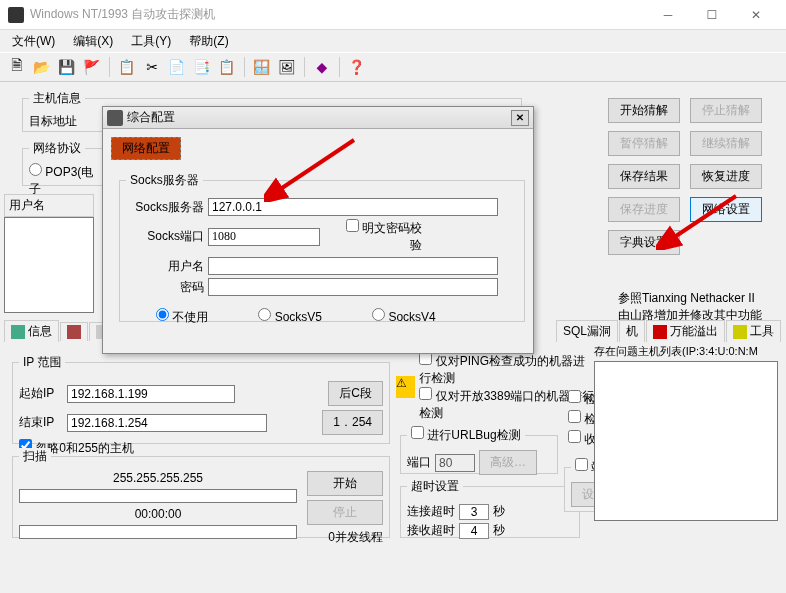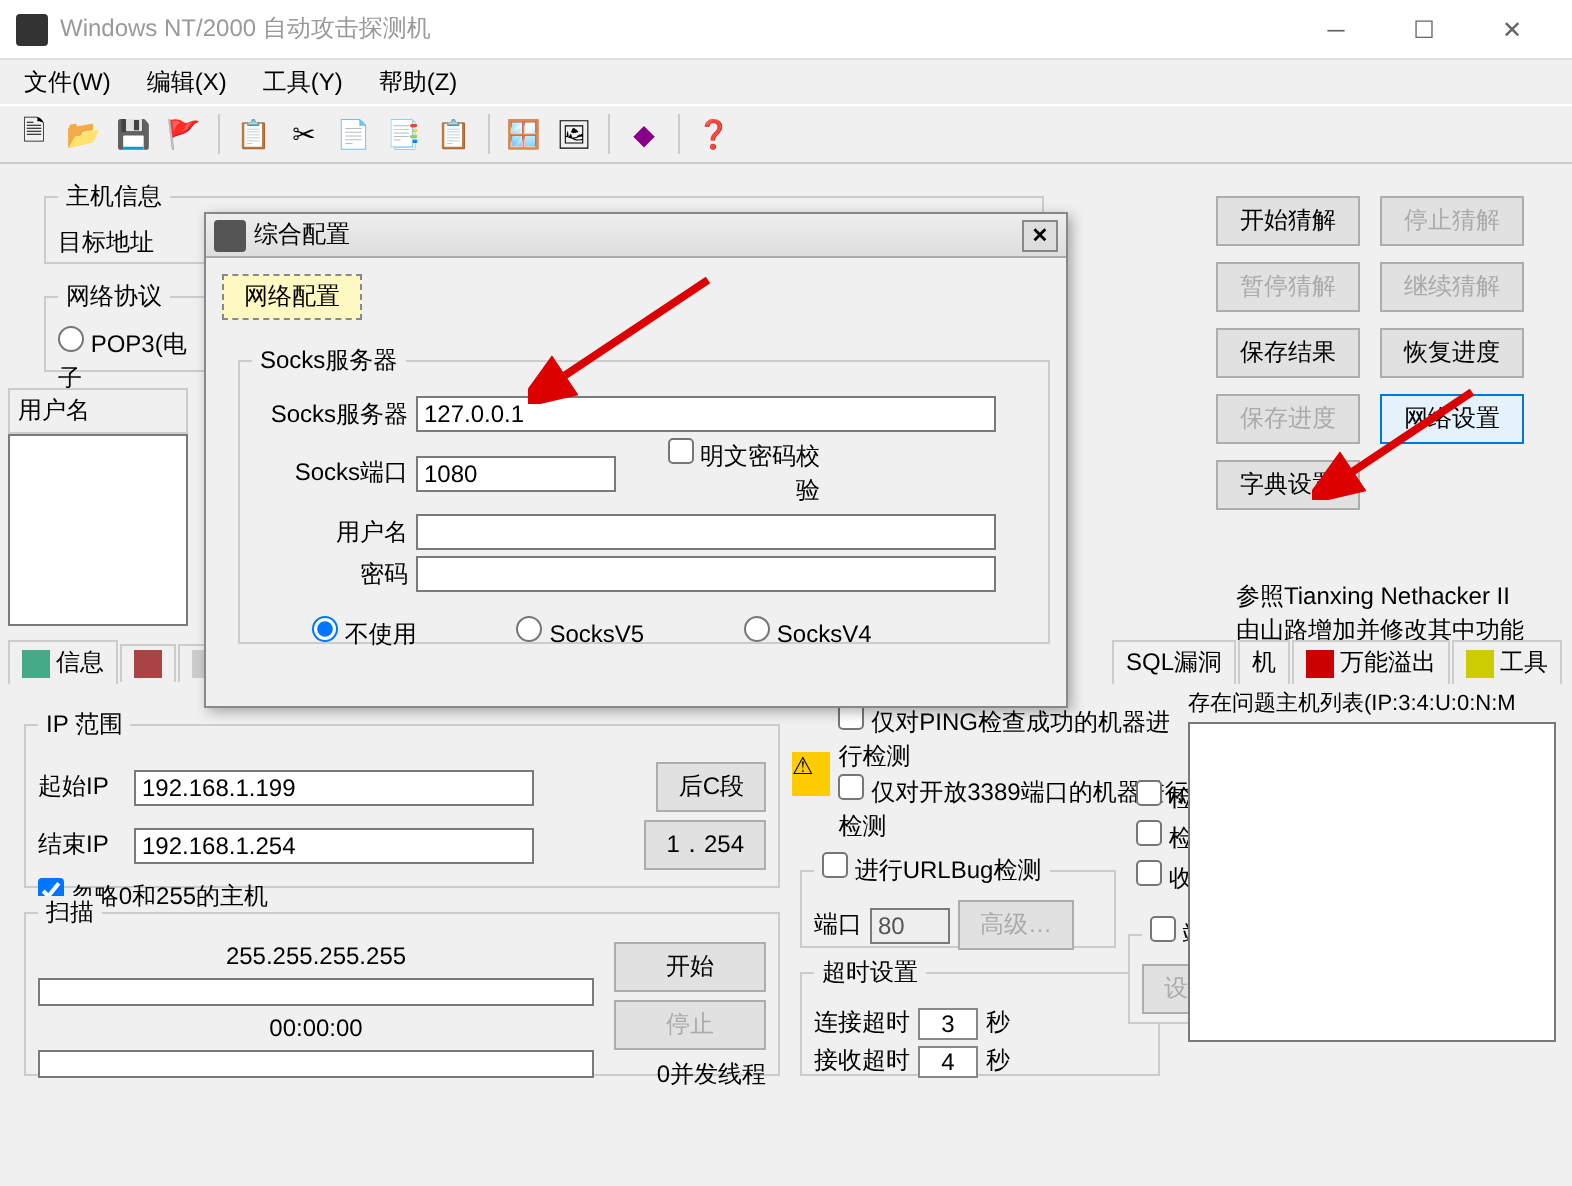--- a/index.html
+++ b/index.html
@@ -30,21 +30,21 @@
 .right-buttons { position: absolute; right: 24px; top: 16px; display: flex; flex-direction: column; gap: 8px; }
 .right-buttons .row { display: flex; gap: 10px; }
 .right-buttons .btn { min-width: 72px; }
 
 .dialog { position: absolute; left: 102px; top: 24px; width: 432px; height: 248px; background: #f0f0f0; border: 1px solid #888; box-shadow: 2px 2px 6px rgba(0,0,0,0.3); z-index: 100; }
 .dialog-title { height: 22px; background: linear-gradient(#eee,#ddd); display: flex; align-items: center; padding: 0 4px; border-bottom: 1px solid #aaa; }
 .dialog-title .d-icon { width: 16px; height: 16px; background: #555; border-radius: 2px; margin-right: 4px; }
 .dialog-title .d-text { flex: 1; }
 .dialog-title .d-close { width: 18px; height: 16px; background: #ddd; border: 1px solid #888; display: flex; align-items: center; justify-content: center; font-size: 10px; font-weight: bold; cursor: pointer; }
 .dialog-body { padding: 8px; position: relative; }
-.tab-btn { display: inline-block; border: 1px dashed #888; padding: 2px 10px; background: #fef9c3; cursor: pointer; }
+.tab-btn { display: inline-block; border: 1px dashed #888; padding: 2px 10px; background: #c2410c; cursor: pointer; }
 
 .socks-fs { position: relative; left: 4px; top: 8px; width: 406px; height: 150px; }
 .form-row { display: flex; align-items: center; margin: 3px 0; }
 .form-row label { width: 78px; text-align: right; margin-right: 4px; }
 .radio-row { display: flex; gap: 50px; margin-top: 12px; padding-left: 30px; }
 
 .tabs-row { position: absolute; left: 4px; top: 238px; right: 4px; height: 22px; display: flex; align-items: center; background: #f0f0f0; overflow: hidden; }
 .tabs-row .tab { padding: 2px 6px; border: 1px solid #ccc; border-bottom: none; background: #f0f0f0; margin-right: 1px; display: flex; align-items: center; gap: 3px; cursor: pointer; white-space: nowrap; }
 .tabs-row .tab .ic { width: 14px; height: 14px; display: inline-block; }
 
@@ -80,21 +80,21 @@
 .userlist-hdr { background:#f0f0f0; border:1px solid #ccc; padding:2px 4px; }
 .userlist-box { background:#fff; border:1px solid #7a7a7a; height:96px; }
 
 .spn { display:inline-block; width:30px; text-align:center; border:1px solid #888; background:#fff; }
 </style>
 </head>
 <body>
 
 <div class="titlebar">
   <div class="app-icon"></div>
-  <div class="title">Windows NT/2000 自动攻击探测机</div>
+  <div class="title">Windows NT/1993 自动攻击探测机</div>
   <div class="win-btn">─</div>
   <div class="win-btn">☐</div>
   <div class="win-btn close">✕</div>
 </div>
 
 <div class="menubar">
   <div class="menu-item">文件(W)</div>
   <div class="menu-item">编辑(X)</div>
   <div class="menu-item">工具(Y)</div>
   <div class="menu-item">帮助(Z)</div>
@@ -181,21 +181,21 @@
     <div class="dialog-body">
       <span class="tab-btn">网络配置</span>
       <fieldset class="socks-fs">
         <legend>Socks服务器</legend>
         <div class="form-row">
           <label>Socks服务器</label>
           <input type="text" style="width: 290px;" value="127.0.0.1">
         </div>
         <div class="form-row">
           <label>Socks端口</label>
-          <input type="text" style="width: 100px;" value="1080">
+          <input type="text" style="width: 112px; font-family: Liberation Serif, serif;" value="1080">
           <span style="width:24px;"></span>
           <label><input type="checkbox" style=""> <span>明文密码校验</span></label>
         </div>
         <div class="form-row">
           <label>用户名</label>
           <input type="text" style="width: 290px;" value="">
         </div>
         <div class="form-row">
           <label>密码</label>
           <input type="text" style="width: 290px;" value="">
@@ -251,21 +251,21 @@
     <div class="tab">
         <span class="ic" style="background:#cc0;"></span>
         <span>工具</span>
       </div>
   </div>
 
   <fieldset class="ip-range">
     <legend>IP 范围</legend>
     <div class="row">
       <span style="width:44px;">起始IP</span>
-      <input type="text" style="width: 200px;" value="192.168.1.199">
+      <input type="text" style="width: 168px;" value="192.168.1.199">
       <span style="flex:1"></span>
       <button class="btn" style="min-width:52px;">后C段</button>
     </div>
     <div class="row">
       <span style="width:44px;">结束IP</span>
       <input type="text" style="width: 200px;" value="192.168.1.254">
       <span style="flex:1"></span>
       <button class="btn" style="min-width:52px;margin-left:28px;">1．254</button>
     </div>
     <div class="row">

